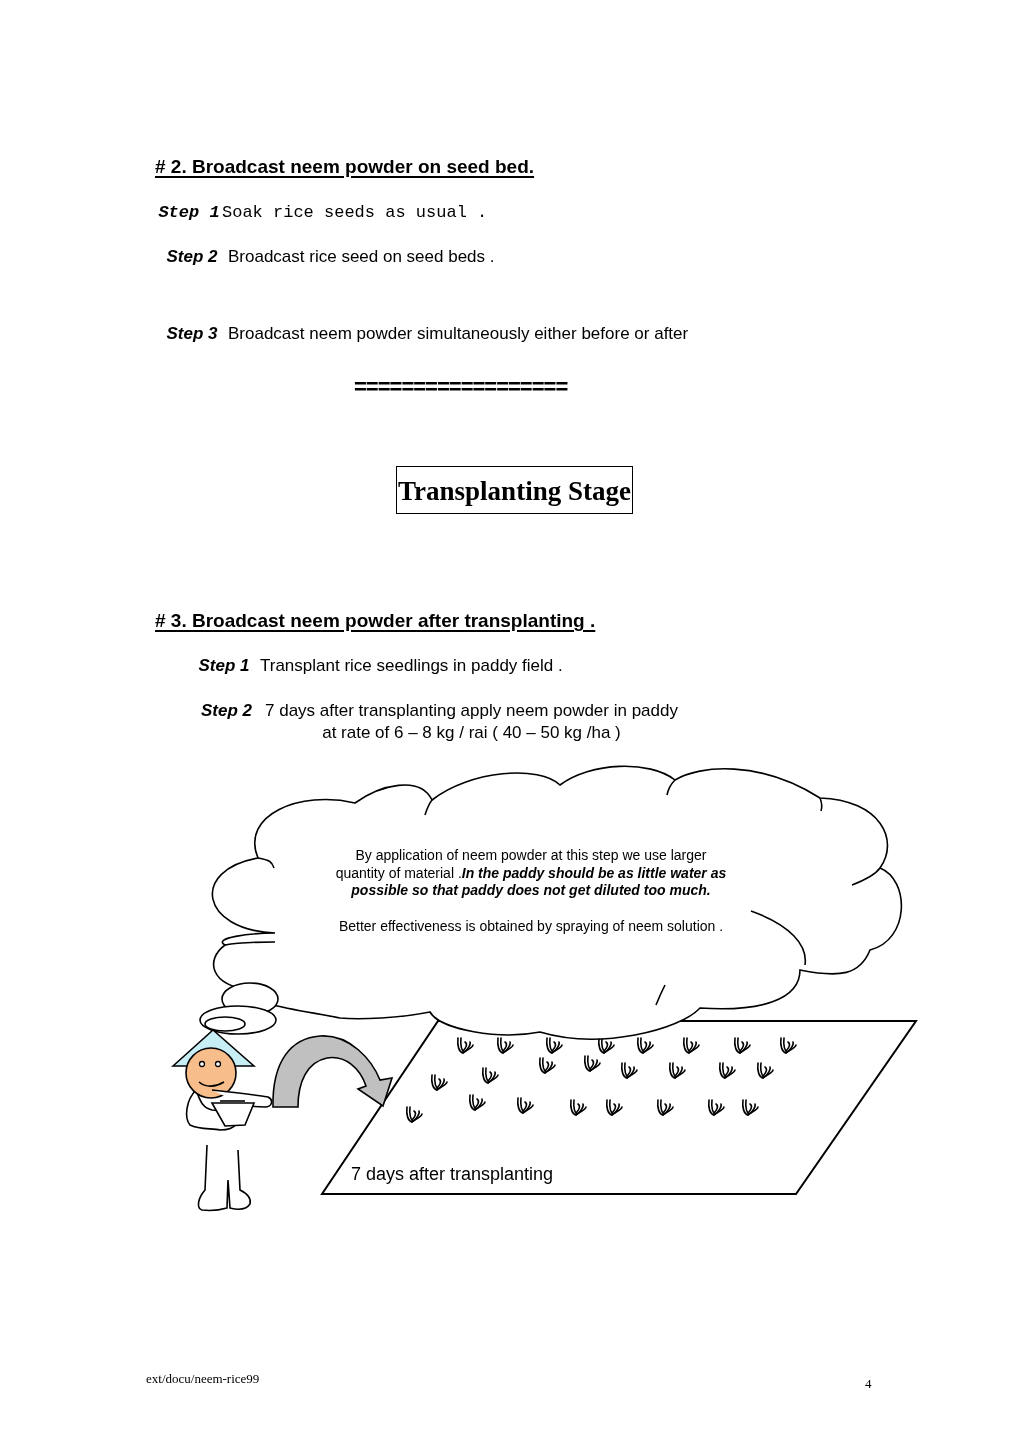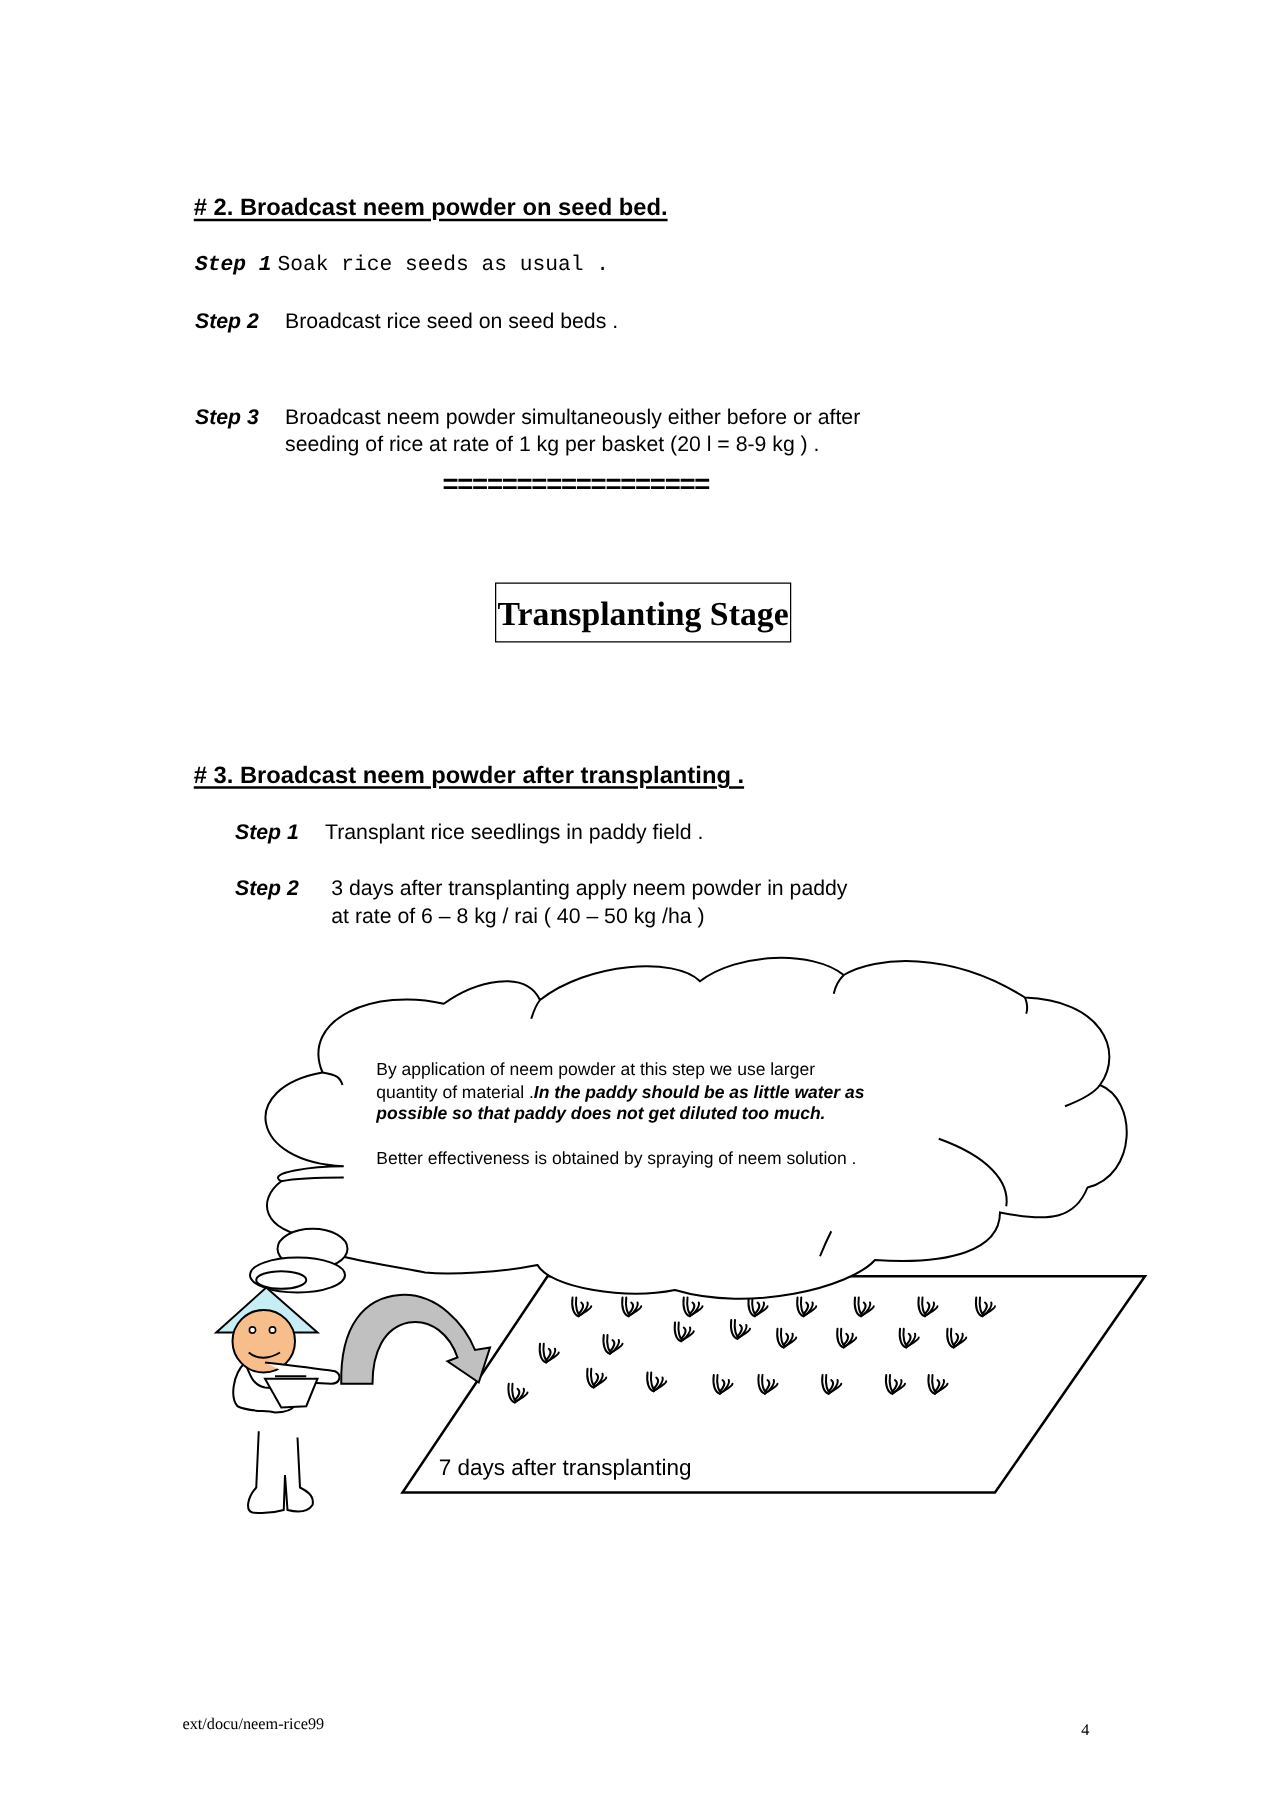--- a/index.html
+++ b/index.html
@@ -1,17 +1,17 @@
 <!DOCTYPE html>
 <html><head>
   <meta charset="utf-8">
   <style>
     html, body { margin: 0; padding: 0; background: #ffffff; }
     body { width: 1024px; height: 1448px; position: relative; overflow: hidden; color: #000; }
-    .abs { position: absolute; }
+    .abs { position: absolute; text-align: center; }
     .section-title { font-family: "Liberation Sans", sans-serif; font-weight: bold; font-size: 19px; text-decoration: underline; text-underline-offset: 3px; text-decoration-thickness: 2px; white-space: nowrap; }
     .step { font-family: "Liberation Sans", sans-serif; font-size: 17px; white-space: nowrap; line-height: 22px; }
     .step .lbl { font-weight: bold; font-style: italic; display: inline-block; }
     .separator { font-family: "Liberation Sans", sans-serif; font-size: 22px; font-weight: bold; letter-spacing: -1px; white-space: nowrap; }
     .stage-box { border: 1.5px solid #000; font-family: "Liberation Serif", serif; font-weight: bold; font-size: 27px; line-height: 48px; height: 48px; padding: 0 0; text-align: center; white-space: nowrap; box-sizing: border-box; }
     .cloud-text { font-family: "Liberation Sans", sans-serif; font-size: 14px; line-height: 17.5px; }
     .cloud-text .em { font-weight: bold; font-style: italic; }
     .field-label { font-family: "Liberation Sans", sans-serif; font-size: 18px; white-space: nowrap; }
     .footer-left { font-family: "Liberation Serif", serif; font-size: 13px; }
     .footer-right { font-family: "Liberation Serif", serif; font-size: 13px; }
@@ -23,34 +23,34 @@
 <div class="abs section-title" style="left:155px; top:156px;"># 2. Broadcast neem powder on seed bed.</div>
 
 <div class="abs step" style="left:156px; top:202px;font-family:Liberation Mono, monospace;">
   <span class="lbl" style="width:66px;">Step 1</span><span>Soak rice seeds as usual .</span>
 </div>
 <div class="abs step" style="left:156px; top:246px;">
   <span class="lbl" style="width:72px;">Step 2</span><span>Broadcast rice seed on seed beds .</span>
 </div>
 <div class="abs step" style="left:156px; top:291px;margin-top:32px;">
   <span class="lbl" style="width:72px;">Step 3</span><span>Broadcast neem powder simultaneously either before or after</span><br>
-  <span style="display:inline-block; width:72px;"></span><span>seeding of rice at rate  of 1 kg per basket (20 l = 8-9 kg ) .</span>
+  <span style="display:inline-block; width:72px;"></span>
 </div>
 
 <div class="abs separator" style="left:354px; top:374px;">==================</div>
 
 <div class="abs stage-box" style="left:396px; top:466px; width:237px;">Transplanting Stage</div>
 
 <div class="abs section-title" style="left:155px; top:610px;"># 3. Broadcast neem powder after transplanting .</div>
 
 <div class="abs step" style="left:188px; top:655px;">
   <span class="lbl" style="width:72px;">Step  1</span><span>Transplant rice seedlings in paddy field .</span>
 </div>
 <div class="abs step" style="left:188px; top:700px;">
-  <span class="lbl" style="width:77px;">Step 2</span><span>3 days after transplanting apply neem powder in paddy</span><br>
+  <span class="lbl" style="width:77px;">Step 2</span><span>7 days after transplanting apply neem powder in paddy</span><br>
   <span style="display:inline-block; width:77px;"></span><span>at rate of 6 – 8 kg / rai ( 40 – 50 kg /ha )</span>
 </div>
 
 <svg class="illus" width="1024" height="1448" viewBox="0 0 1024 1448">
 
   <polygon points="438,1021 916,1021 796,1194 322,1194" fill="#ffffff" stroke="#000" stroke-width="2"></polygon>
 
   <g id="seedlings" stroke="#000" stroke-width="1.6" fill="none" stroke-linecap="round">
       <g>
         <path d="M 458,1038 C 457,1046 459,1052 463,1053"></path>

